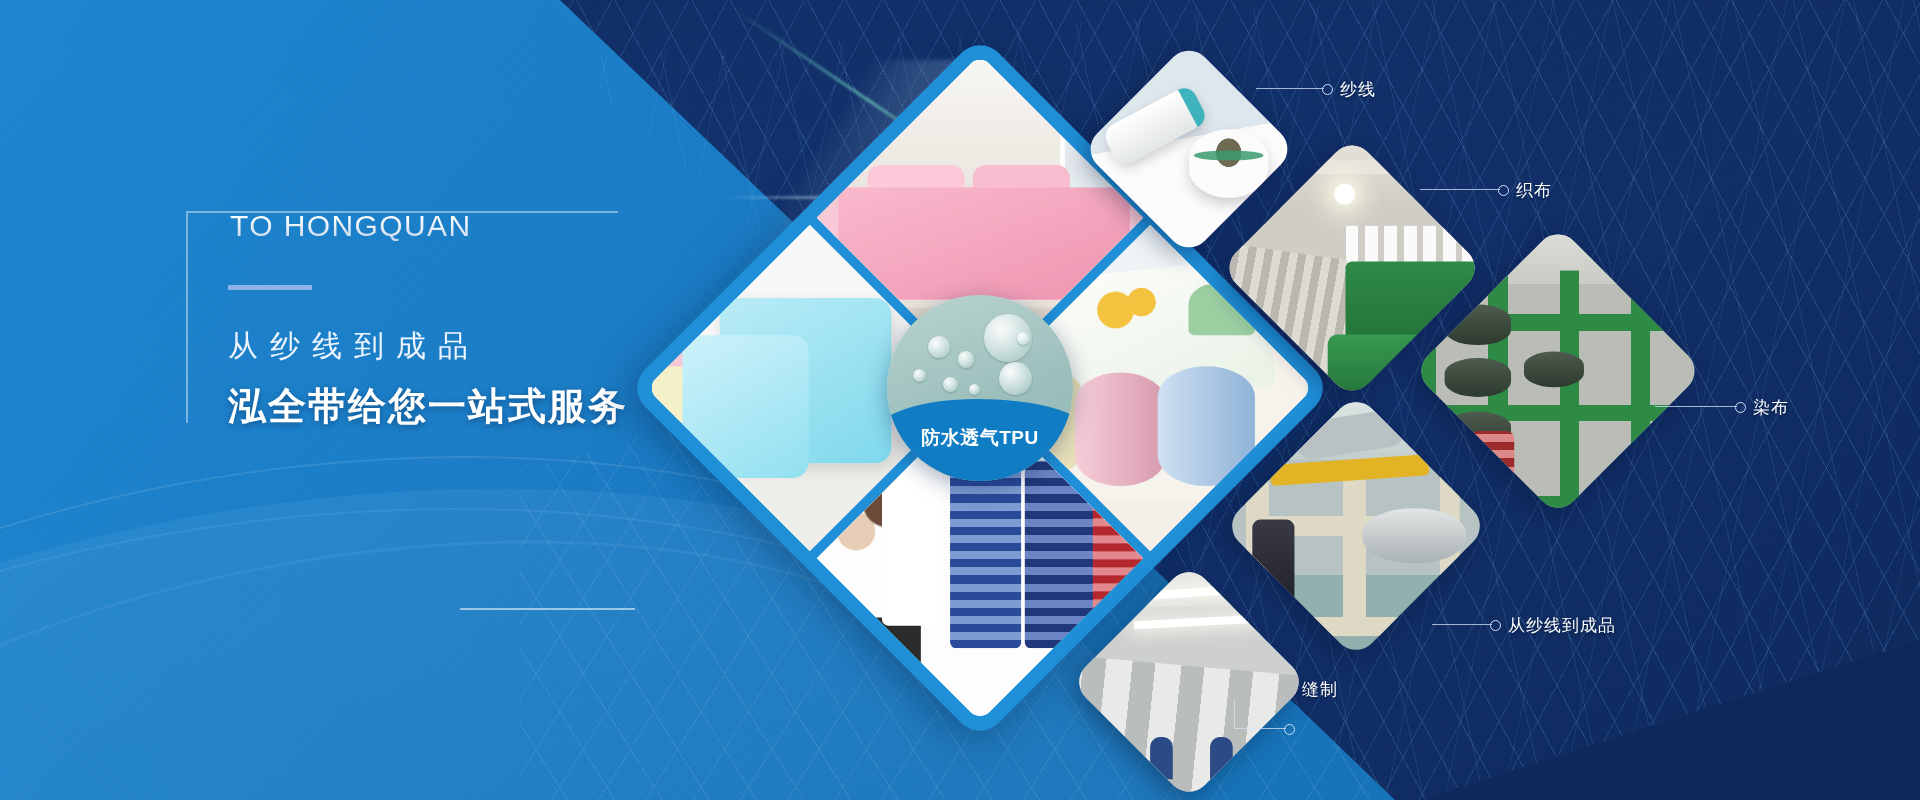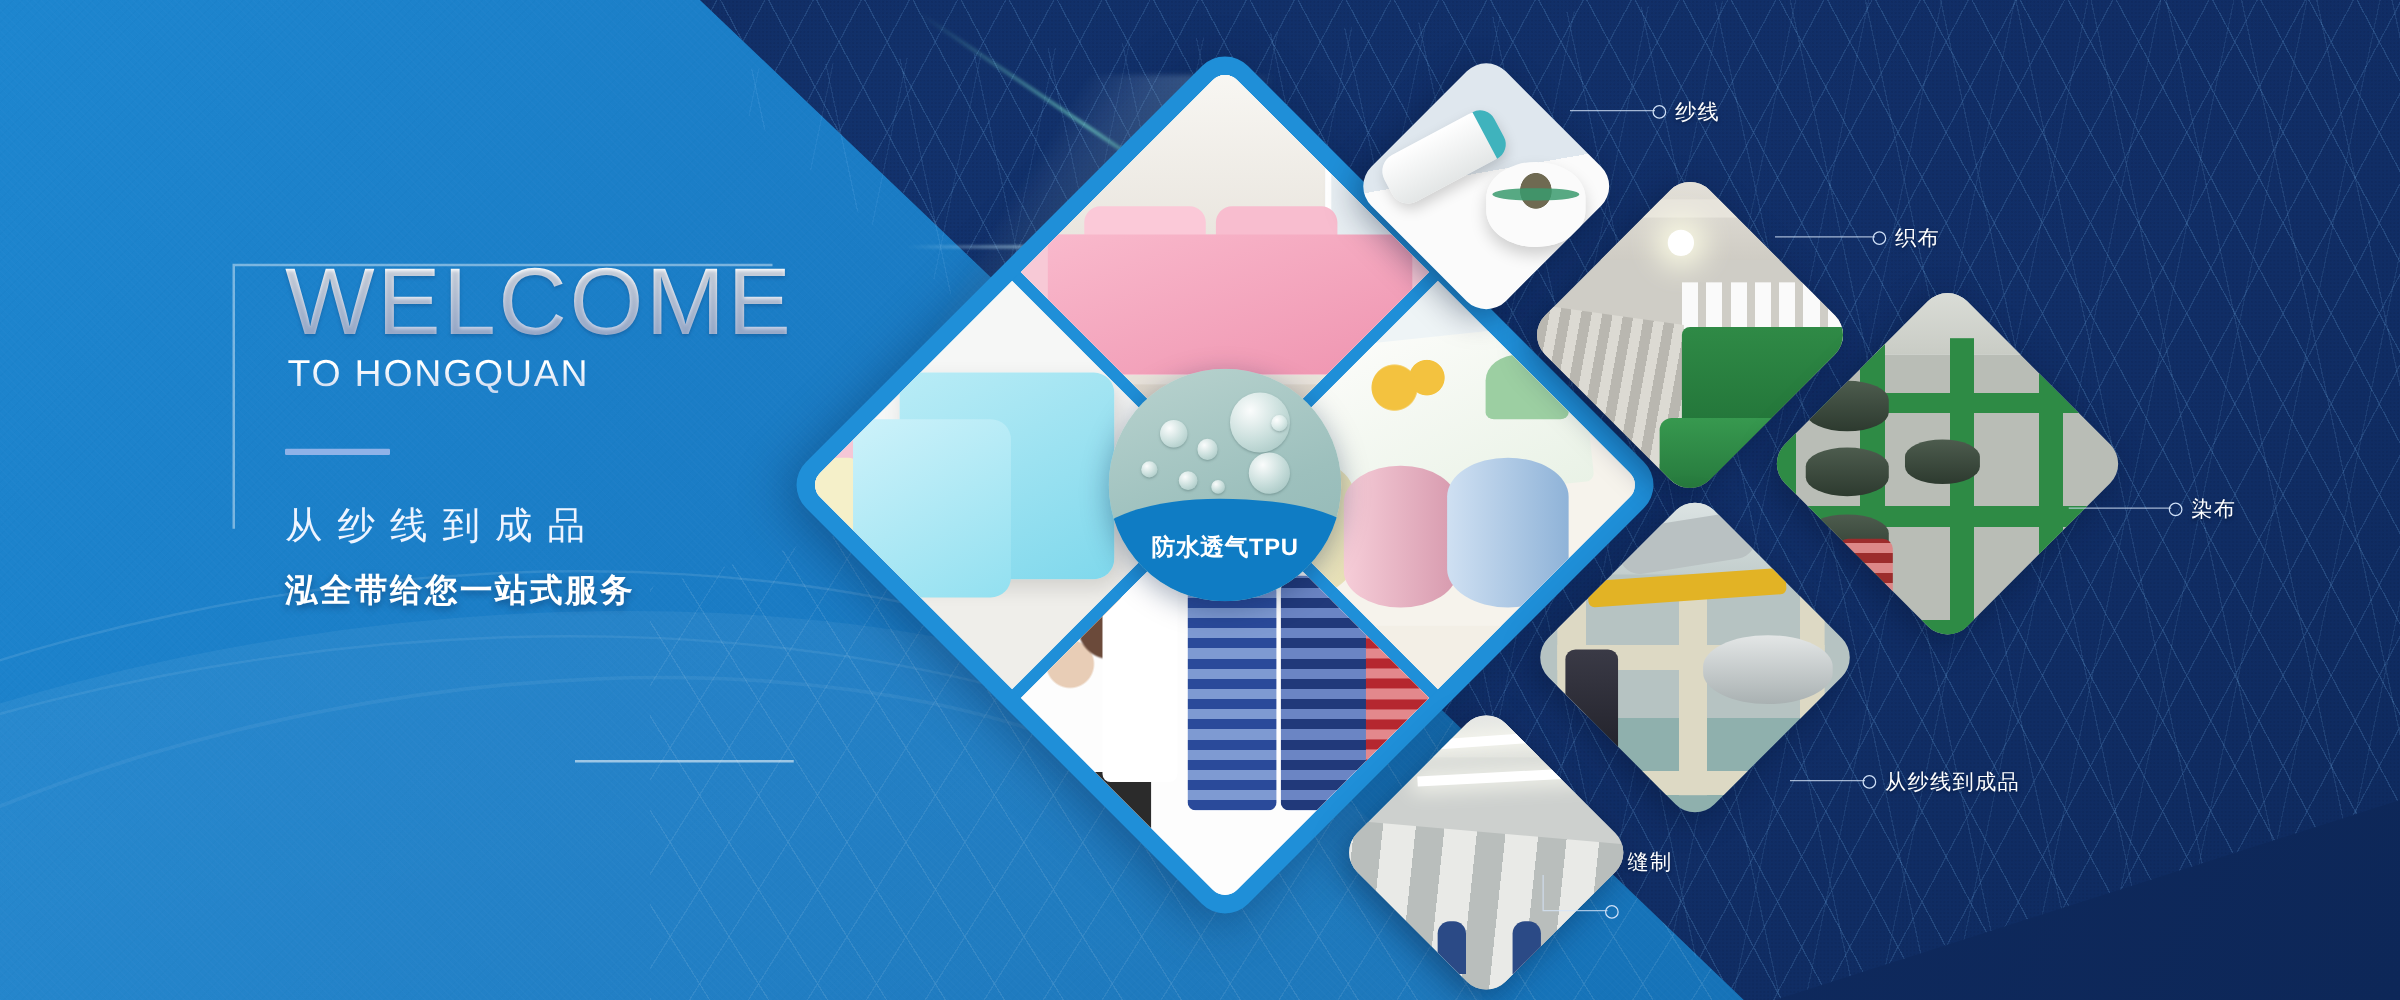--- a/index.html
+++ b/index.html
@@ -85,21 +85,21 @@
     border-left:2px solid rgba(255,255,255,.42);border-top:2px solid rgba(255,255,255,.42);}
   .welcome{font-size:76px;line-height:.98;letter-spacing:2px;font-weight:400;
     background:linear-gradient(180deg,#ffffff 20%,#b9c9e6 96%);
     -webkit-background-clip:text;background-clip:text;color:transparent;
     text-shadow:0 2px 3px rgba(8,40,90,.25);margin:0;white-space:nowrap;}
   .sub{margin:4px 0 0 2px;font-size:30px;letter-spacing:1.4px;font-weight:400;
     background:linear-gradient(180deg,#ffffff 25%,#c4d3ec 100%);
     -webkit-background-clip:text;background-clip:text;color:transparent;white-space:nowrap;}
   .accent{margin-top:42px;width:84px;height:5px;background:#8fb2e8;border-radius:1px;}
   .cn1{margin-top:36px;font-size:30px;letter-spacing:12px;color:#eef4ff;font-weight:400;white-space:nowrap;}
-  .cn2{margin-top:14px;font-size:26px;letter-spacing:2px;color:#ffffff;font-weight:700;white-space:nowrap;
+  .cn2{margin-top:14px;font-size:38px;letter-spacing:2px;color:#ffffff;font-weight:700;white-space:nowrap;
     text-shadow:0 2px 6px rgba(6,30,70,.45);}
   .rule-bottom{position:absolute;left:460px;top:608px;width:175px;height:2px;background:rgba(255,255,255,.55);}
 
   
   .diamond-wrap{position:absolute;left:730px;top:138px;width:500px;height:500px;}
   .dia-ring{position:absolute;inset:0;background:#1f8fd8;border-radius:26px;transform:rotate(45deg);
     box-shadow:0 10px 40px rgba(5,25,60,.35);}
   .dia-inner{position:absolute;left:14px;top:14px;right:14px;bottom:14px;border-radius:14px;
     transform:rotate(45deg);overflow:hidden;display:grid;grid-template-columns:1fr 1fr;grid-template-rows:1fr 1fr;gap:10px;background:#1f8fd8;}
   .quad{position:relative;overflow:hidden;background:#e9eef3;}
@@ -245,21 +245,20 @@
   <div class="streak"></div>
   <div class="flare">
     <div class="streak-d"></div>
       <div class="streak-h"></div>
     <div class="ring"></div>
       <div class="core"></div>
   </div>
 
   <div class="copy">
     <div class="frame"></div>
-    <div class="welcome">WELCOME</div>
     <div class="sub">TO HONGQUAN</div>
     <div class="accent"></div>
     <div class="cn1">从纱线到成品</div>
     <div class="cn2">泓全带给您一站式服务</div>
   </div>
   <div class="rule-bottom"></div>
 
   <div class="diamond-wrap">
     <div class="dia-ring"></div>
     <div class="dia-inner">

